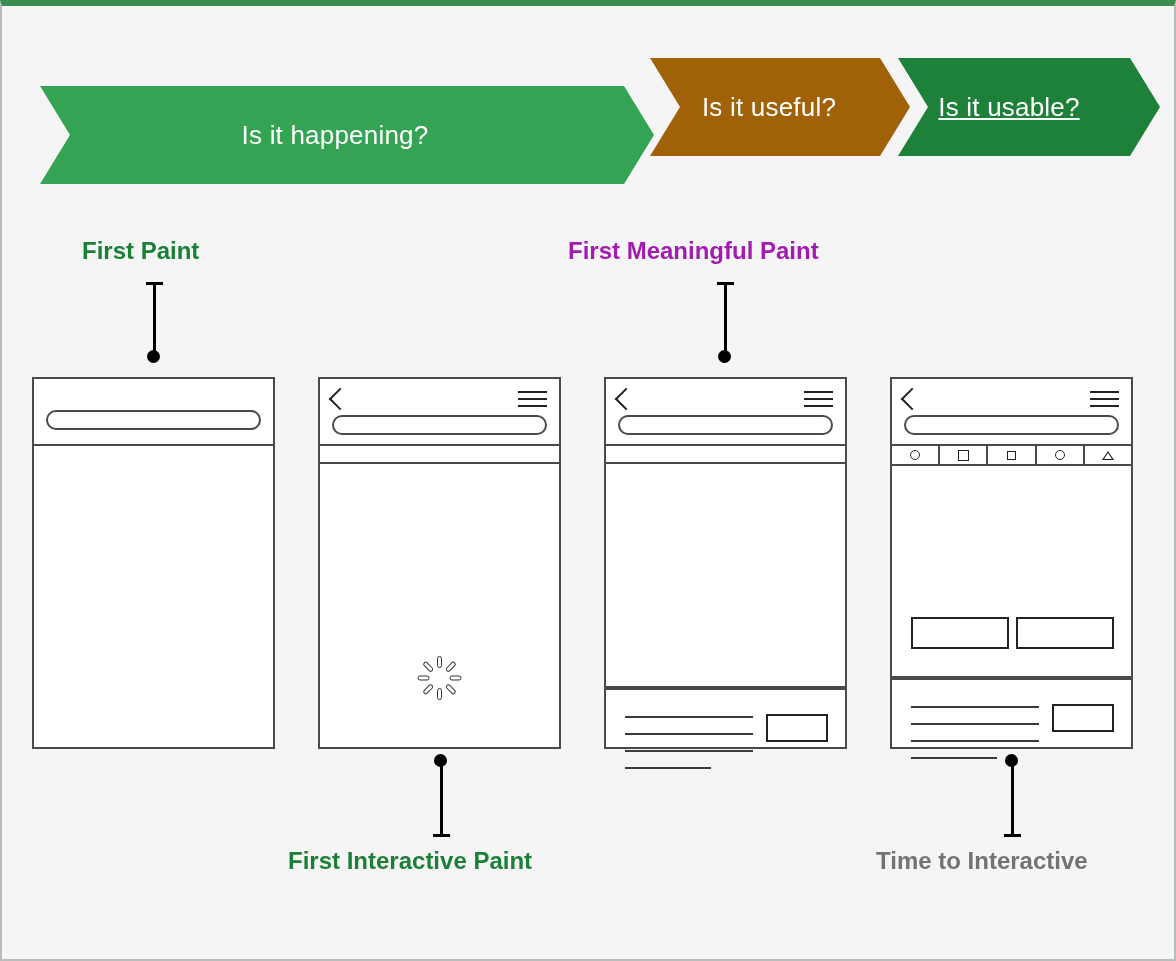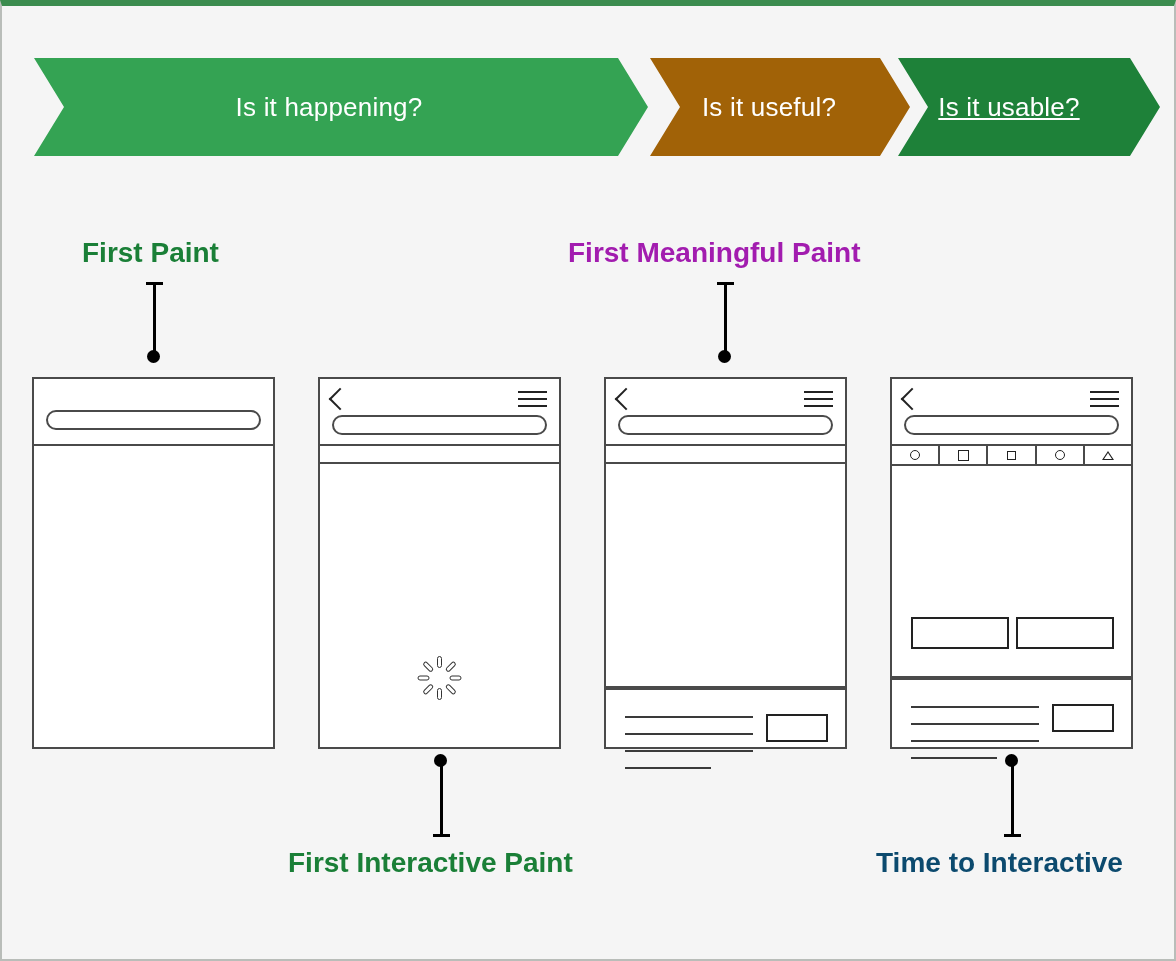--- a/index.html
+++ b/index.html
@@ -29,41 +29,42 @@
     position:absolute;top:0;height:98px;
     display:flex;align-items:center;justify-content:center;
     color:#ffffff;
     font-size:26px;
     letter-spacing:.2px;
     box-sizing:border-box;
   }
   .chev-label{pointer-events:none;}
 
   #chev1{
-    left:2px;width:614px;background:#34a353;
+    left:8px;width:614px;background:#34a353;
     clip-path:polygon(0 0, 584px 0, 614px 49px, 584px 98px, 0 98px, 30px 49px);
     padding-right:24px;
+    margin-top:28px;
   }
   #chev2{
     left:618px;width:260px;background:#1e8139;
     clip-path:polygon(0 0, 230px 0, 260px 49px, 230px 98px, 0 98px, 30px 49px);
     padding-right:22px;
   }
   #chev3{
     left:866px;width:262px;background:#1e8139;
     clip-path:polygon(0 0, 232px 0, 262px 49px, 232px 98px, 0 98px, 30px 49px);
     padding-right:40px;
     text-decoration:underline;
   }
 
   
   .metric-label{
     position:absolute;
     color:#1a7f37;
-    font-size:28px;
+    font-size:24px;
     font-weight:bold;
     white-space:nowrap;
   }
   #label-fp{left:80px;top:231px;}
   #label-fmp{left:566px;top:231px;}
   #label-fcp{left:286px;top:841px;}
   #label-tti{left:874px;top:841px;}
 
   
   .connector{position:absolute;width:24px;}
@@ -235,21 +236,21 @@
       <span class="chev-label">Is it useful?</span>
     </div>
     <div class="chev" id="chev3" style="background: rgb(30, 129, 57);">
       <span class="chev-label">Is it usable?</span>
     </div>
   </div>
 
   <div class="metric-label" id="label-fp" style="color: rgb(26, 127, 55);">First Paint</div>
   <div class="metric-label" id="label-fmp" style="color: #a21caf;">First Meaningful Paint</div>
   <div class="metric-label" id="label-fcp" style="color: rgb(26, 127, 55);">First Interactive Paint</div>
-  <div class="metric-label" id="label-tti" style="color: #0c4a6e;">Time to Interactive</div>
+  <div class="metric-label" id="label-tti" style="color: #737373;">Time to Interactive</div>
 
   <div class="connector" id="conn-fp">
     <div class="conn-cap"></div>
     <div class="conn-stem"></div>
     <div class="conn-dot"></div>
   </div>
   <div class="connector" id="conn-fmp">
     <div class="conn-cap"></div>
     <div class="conn-stem"></div>
     <div class="conn-dot"></div>

